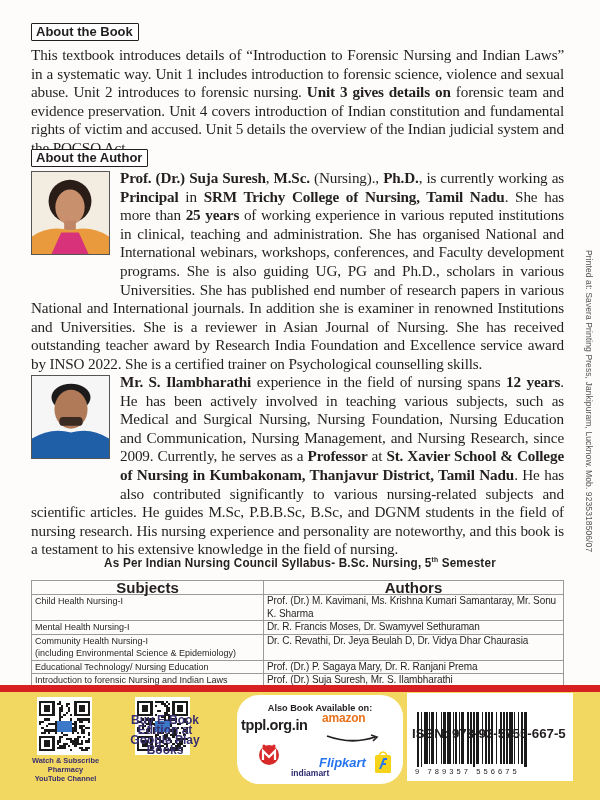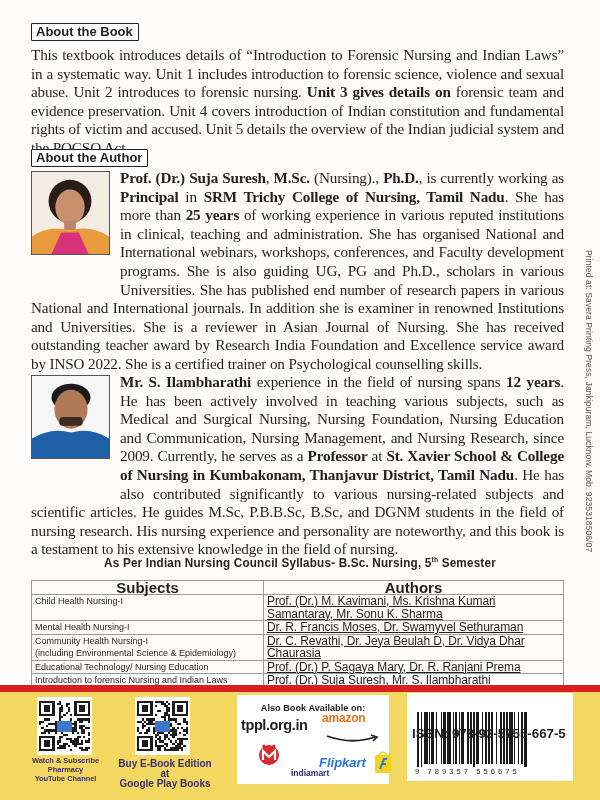--- a/index.html
+++ b/index.html
@@ -48,41 +48,42 @@
   table.syl {
     position: absolute; left: 31px; top: 580px; width: 533px;
     border-collapse: collapse;
     font-family: "Liberation Sans", sans-serif; color: #231f20;
   }
   table.syl th, table.syl td {
     border: 1px solid #9a9a9a; padding: 0 3px; vertical-align: top;
   }
   table.syl th { font-size: 15px; font-weight: bold; text-align: center; height: 13px; line-height: 13px; }
   table.syl td.subj { font-size: 9px; line-height: 12.5px; width: 225px; }
-  table.syl td.auth { font-size: 12px; line-height: 12.5px; letter-spacing: -0.1px; text-decoration: underline; }
+  table.syl td.auth { font-size: 10px; line-height: 12.5px; letter-spacing: -0.1px; }
   .red-bar {
     position: absolute; left: 0; top: 685px; width: 600px; height: 7px;
     background: #d62021;
   }
   .yellow-band {
     position: absolute; left: 0; top: 692px; width: 600px; height: 108px;
     background: #f2d860;
   }
   .qr-box {
     position: absolute; top: 697px; width: 55px; height: 58px; background: #fff;
   }
   .qr-box svg { width: 100%; height: 100%; display: block; }
   .qr-caption {
     position: absolute; text-align: center;
     font-family: "Liberation Sans", sans-serif; font-weight: bold;
     color: #3a2f6e; line-height: 9px;
   }
   .avail-box {
-    position: absolute; left: 237px; top: 695px; width: 152px; height: 89px;
+    position: absolute; left: 237px; top: 695px; width: 166px; height: 89px;
     background: #fff;
+    border-radius: 22px;
   }
   .avail-title {
     position: absolute; left: 0; top: 8px; width: 100%; text-align: center;
     font-family: "Liberation Sans", sans-serif; font-weight: bold; font-size: 9.2px; color: #231f20;
   }
   .tppl {
     position: absolute; left: 4px; top: 22px;
     font-family: Liberation Sans, sans-serif; font-weight: bold; font-size: 14.5px; color: #231f20;
     letter-spacing: -0.4px;
   }
@@ -537,21 +538,21 @@
         <rect x="3" y="3" width="3" height="3" fill="#1a1a1a"></rect>
         <rect x="17" y="1" width="7" height="7" fill="#1a1a1a"></rect>
         <rect x="18" y="2" width="5" height="5" fill="#fff"></rect>
         <rect x="19" y="3" width="3" height="3" fill="#1a1a1a"></rect>
         <rect x="1" y="17" width="7" height="7" fill="#1a1a1a"></rect>
         <rect x="2" y="18" width="5" height="5" fill="#fff"></rect>
         <rect x="3" y="19" width="3" height="3" fill="#1a1a1a"></rect>
         <rect x="9" y="10" width="7" height="5" fill="#3c78c8"></rect>
       </svg>
   </div>
-  <div class="qr-caption" style="left:115px;top:759px;width:100px;font-size:10px;line-height:10px;">
+  <div class="qr-caption" style="left:115px;top:715px;width:100px;font-size:12px;line-height:10px;">
     <div>Buy E-Book Edition at</div>
     <div>Google Play Books</div>
   </div>
 
   <div class="avail-box">
     <div class="avail-title">Also Book Available on:</div>
     <div class="tppl">tppl.org.in</div>
     <div class="amazon">amazon</div>
     <svg class="amazon-smile" viewBox="0 0 55 9">
       <path d="M2 2 Q27 11 50 3" stroke="#231f20" stroke-width="1.8" fill="none"></path>

